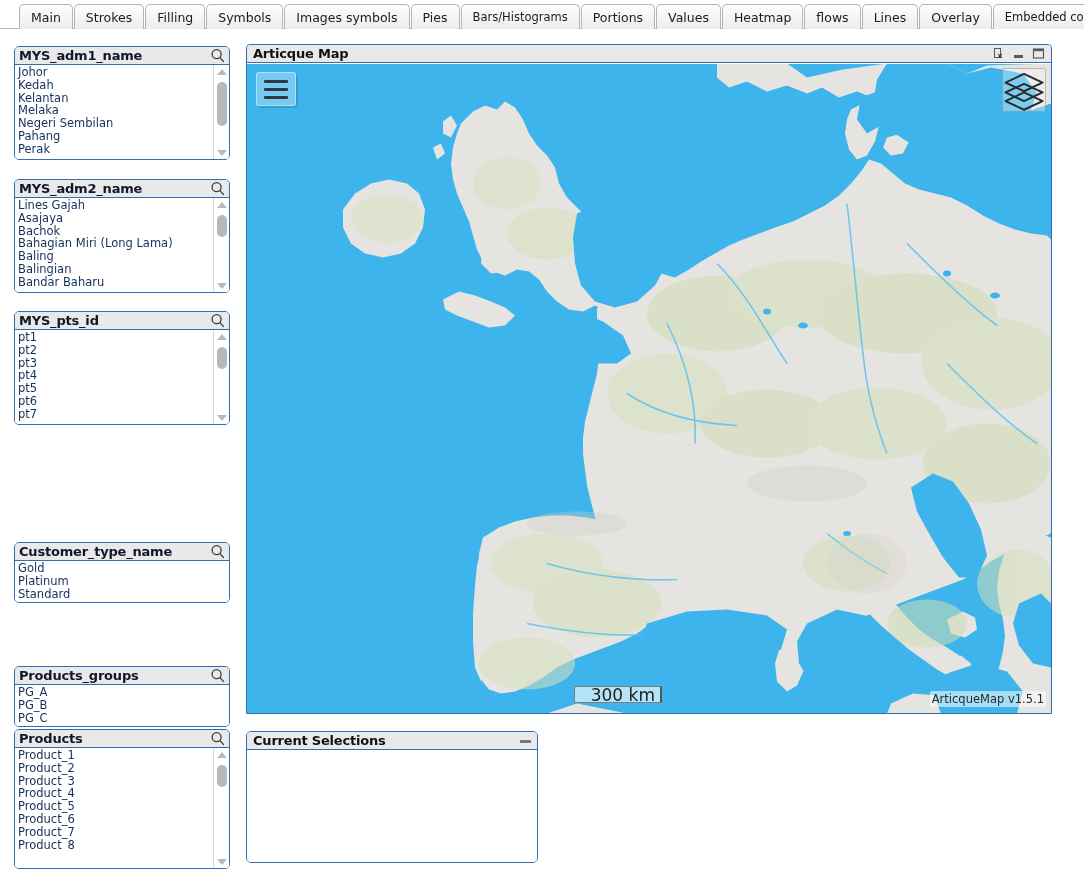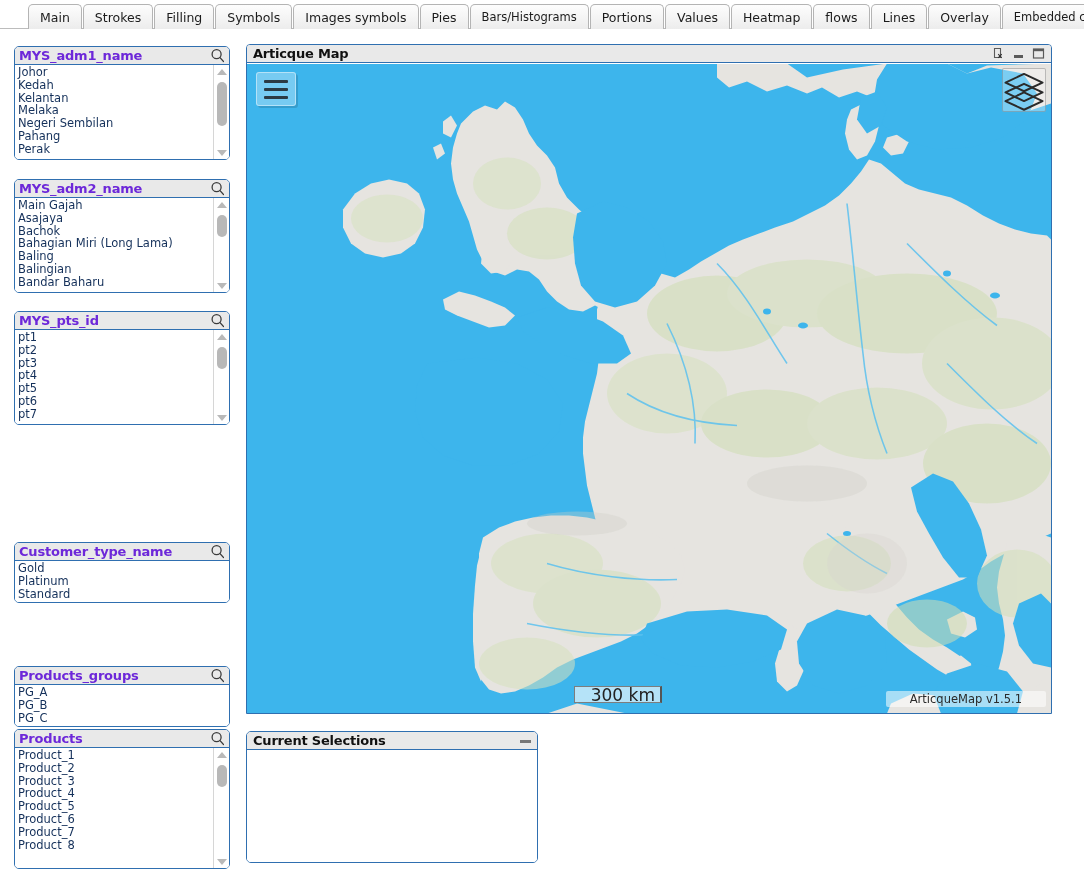--- a/index.html
+++ b/index.html
@@ -32,21 +32,21 @@
     border:1px solid #b4b4b4;
     border-bottom:none;
     border-radius:5px 5px 0 0;
     font-size:12.5px;
     color:#1b1b1b;
     white-space:nowrap;
     box-sizing:border-box;
     z-index:2;
     cursor:default;
   }
-  .tab:first-child{margin-left:28px;}
+  .tab:first-child{margin-left:19px;}
   .tab.small{font-size:11.5px;}
 
   
   .leftcol{position:absolute;left:14px;top:44px;width:216px;}
 
   .lb{
     position:absolute;left:0;
     width:216px;
     border:1px solid #2f6fb0;
     border-radius:5px;
@@ -57,21 +57,21 @@
   .lb-head{
     position:relative;
     height:18px;
     background:#e9e9e9;
     border-bottom:1px solid #2f6fb0;
     display:flex;align-items:center;
     padding:0 4px;
     box-sizing:border-box;
   }
   .lb-title{
-    font-weight:bold;font-size:13px;color:#6d28d9;
+    font-weight:bold;font-size:13px;color:#0f172a;
     letter-spacing:-0.2px;
     white-space:nowrap;overflow:hidden;
     flex:1 1 auto;
   }
   .lb-search{
     flex:0 0 auto;width:15px;height:15px;position:relative;
   }
   .lb-search svg{display:block;}
   .lb-body{
     position:relative;
@@ -173,21 +173,21 @@
     border:1px solid #7d7d7d;
     border-right:2px solid #555;
     display:flex;align-items:center;justify-content:flex-end;
     padding:0 5px;
     font-size:17px;color:#222;
     box-sizing:border-box;
   }
   .brandbadge{
     position:absolute;right:5px;bottom:6px;
     height:16px;line-height:16px;
-    padding:0 24px;
+    padding:0 2px;
     background:rgba(255,255,255,0.55);
     border-radius:2px;
     font-size:11.5px;color:#2a2a2a;
     white-space:nowrap;
   }
 
   
   .cs{
     position:absolute;left:246px;top:731px;width:292px;height:132px;
     border:1px solid #2f6fb0;
@@ -265,21 +265,21 @@
           <div class="lb-title">MYS_adm2_name</div>
           <div class="lb-search">
             <svg width="15" height="15" viewBox="0 0 15 15">
               <circle cx="6.6" cy="6.2" r="4.5" fill="none" stroke="#3b3b3b" stroke-width="1.3"></circle>
               <path d="M10.0 9.6 L13.4 13.4" stroke="#3b3b3b" stroke-width="1.4" stroke-linecap="round"></path>
             </svg>
           </div>
         </div>
         <div class="lb-body" style="height: 94px;">
           <div class="lb-items">
-            <div class="lb-item">Main Gajah</div>
+            <div class="lb-item">Lines Gajah</div>
             <div class="lb-item">Asajaya</div>
             <div class="lb-item">Bachok</div>
             <div class="lb-item">Bahagian Miri (Long Lama)</div>
             <div class="lb-item">Baling</div>
             <div class="lb-item">Balingian</div>
             <div class="lb-item">Bandar Baharu</div>
           </div>
           <div class="sb">
             <div class="sb-arrow up">
               <div class="tri up"></div>

